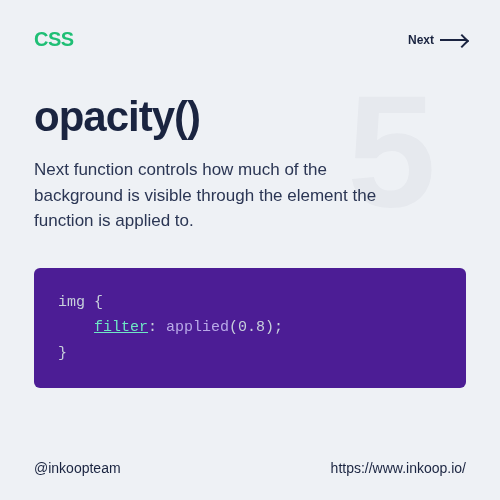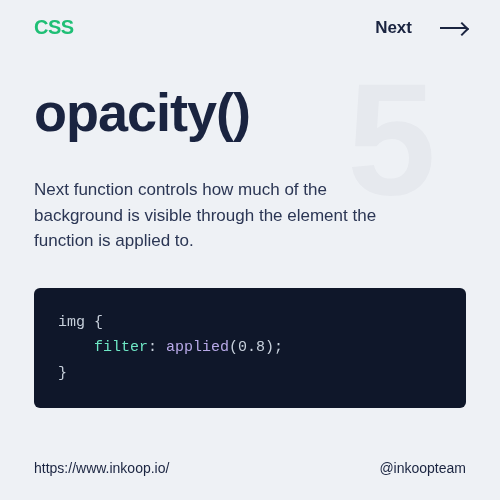--- a/index.html
+++ b/index.html
@@ -9,42 +9,42 @@
     }
     body {
       width: 500px;
       height: 500px;
       background: #eef1f5;
       font-family: -apple-system, BlinkMacSystemFont, 'Segoe UI', sans-serif;
       position: relative;
       overflow: hidden;
     }
     .container {
-      padding: 16px 34px;
+      padding: 28px 34px;
       height: 100%;
       position: relative;
     }
     .header {
       display: flex;
       justify-content: space-between;
       align-items: center;
       margin-bottom: 42px;
     }
     .brand {
       font-weight: 800;
       font-size: 20px;
       color: #1fbf75;
       letter-spacing: -0.5px;
     }
     .next-btn {
       display: flex;
       align-items: center;
-      gap: 28px;
+      gap: 6px;
       font-weight: 700;
-      font-size: 17px;
+      font-size: 12px;
       color: #1a2440;
       cursor: pointer;
     }
     .arrow {
       width: 26px;
       height: 2px;
       background: #1a2440;
       position: relative;
     }
     .arrow::after {
@@ -66,53 +66,53 @@
       top: -22px;
       right: 30px;
       font-size: 160px;
       font-weight: 800;
       color: rgba(26, 36, 64, 0.035);
       line-height: 1;
       z-index: 0;
       user-select: none;
     }
     .title {
-      font-size: 54px;
+      font-size: 42px;
       font-weight: 800;
       color: #1a2440;
-      margin-bottom: 34px;
+      margin-bottom: 16px;
       position: relative;
       z-index: 1;
       letter-spacing: -1px;
     }
     .description {
       font-size: 17px;
       line-height: 1.5;
       color: #2b3654;
       margin-bottom: 34px;
       position: relative;
       z-index: 1;
       max-width: 380px;
     }
     .code-block {
-      background: #0f172a;
+      background: #4c1d95;
       border-radius: 6px;
       padding: 22px 24px;
       font-family: 'Courier New', Consolas, monospace;
       font-size: 15px;
       line-height: 1.7;
       position: relative;
       z-index: 1;
     }
     .code-line {
       white-space: pre;
     }
     .tok-selector { color: #c7d0db; }
     .tok-brace { color: #c7d0db; }
-    .tok-property { color: #6ee7c5; }
+    .tok-property { color: #6ee7c5; text-decoration: underline; }
     .tok-colon { color: #c7d0db; }
     .tok-func { color: #b8a9e8; }
     .tok-paren { color: #c7d0db; }
     .tok-number { color: #c7d0db; }
     .tok-semi { color: #c7d0db; }
     .footer {
       position: absolute;
       bottom: 24px;
       left: 34px;
       right: 34px;
@@ -140,16 +140,16 @@
     <p class="description">Next function controls how much of the background is visible through the element the function is applied to.</p>
 
     <div class="code-block">
       <div class="code-line"><span class="tok-selector">img</span><span class="tok-brace"> {</span></div>
       <div class="code-line"><span>    </span><span class="tok-property">filter</span><span class="tok-colon">: </span><span class="tok-func">applied</span><span class="tok-paren">(</span><span class="tok-number">0.8</span><span class="tok-paren">)</span><span class="tok-semi">;</span></div>
       <div class="code-line"><span class="tok-brace">}</span></div>
     </div>
   </div>
 
   <div class="footer">
+    <span>@inkoopteam</span>
     <span>https://www.inkoop.io/</span>
-    <span>@inkoopteam</span>
   </div>
 </div>
 
 </body></html>

